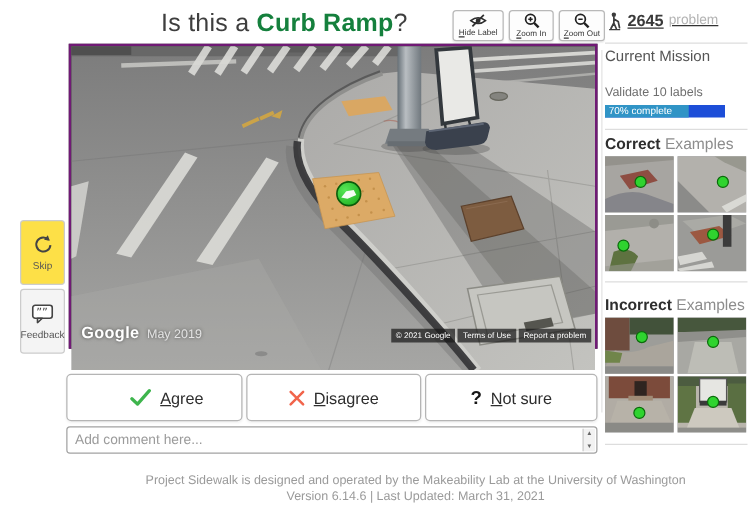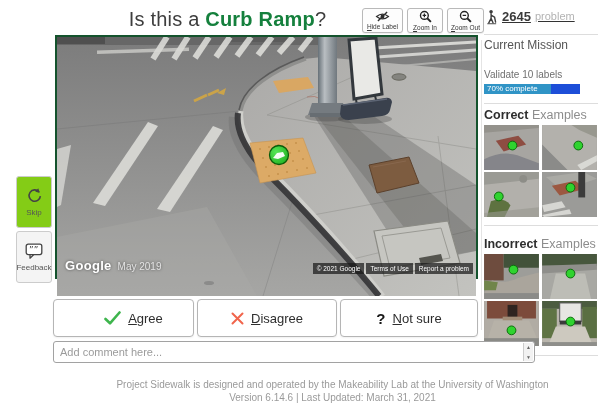--- a/index.html
+++ b/index.html
@@ -35,51 +35,51 @@
   .r1{margin-top:9px;} .r2{margin-top:8px;} .r3{margin-top:9px;}
   .ex-head{margin-top:5px;font-size:12.5px;line-height:13px;color:#8d8d8d;}
   .ex-head b{color:#2e2e2e;}
   .ex-head.second{margin-top:12px;}
   .grid{margin-top:3px;display:grid;grid-template-columns:55px 55px;gap:2px 3px;}
   .thumb{width:55px;height:45px;overflow:hidden;background:#999;}
   .thumb svg{display:block;width:55px;height:45px;}
 
   
   .viewer{position:absolute;left:55px;top:35px;width:423px;height:244px;
-          border:2px solid #14532d;background:#404040;cursor:grab;}
+          border:2px solid #701a75;background:#404040;cursor:grab;}
   .viewer svg.scene{display:block;width:419px;height:259px;}
   .gattrib{position:absolute;left:8px;bottom:4px;display:flex;align-items:baseline;gap:6px;
            text-shadow:0 0 3px rgba(0,0,0,.55);}
   .glogo{color:#fff;font-size:13px;font-weight:bold;letter-spacing:.3px;}
   .gdate{color:#e3e3e3;font-size:10px;}
   .badges{position:absolute;right:3px;bottom:3px;display:flex;gap:2px;}
   .badge{background:rgba(25,25,25,.72);color:#fff;font-size:6.5px;line-height:9px;
          padding:1px 4px;white-space:nowrap;}
 
   
-  .side-btn{position:absolute;left:16px;width:36px;height:52px;background:#84cc16;
+  .side-btn{position:absolute;left:16px;width:36px;height:52px;background:#fde047;
             border:1px solid #ccc;border-radius:3px;display:flex;flex-direction:column;
             align-items:center;justify-content:center;gap:4px;font-size:8px;color:#555;
             cursor:pointer;}
   #btn-skip{top:176px;}
   #btn-feedback{top:231px;background:#f4f4f4;}
 
   
   .answer{position:absolute;top:299px;height:38px;background:#fff;border:1px solid #b5b5b5;
           border-radius:4px;display:flex;align-items:center;justify-content:center;gap:7px;
           font-size:13px;color:#2e2e2e;cursor:pointer;box-shadow:0 1px 2px rgba(0,0,0,.06);}
   #ans-agree{left:53px;width:141px;padding-left:20px;}
   #ans-disagree{left:197px;width:140px;}
   #ans-notsure{left:340px;width:138px;}
   .stroke-green{stroke:var(--green,#3eb54d);}
   .stroke-red{stroke:var(--red,#f1654c);}
   .qmark{font-size:15px;font-weight:bold;color:#161616;}
 
   
-  .comment-wrap{position:absolute;left:53px;top:341px;width:482px;height:22px;}
+  .comment-wrap{position:absolute;left:53px;top:341px;width:425px;height:22px;}
   .comment-wrap textarea{width:100%;height:100%;border:1px solid #a2a2a2;border-radius:3px;
           font-family:"Liberation Sans",sans-serif;font-size:11px;color:#444;
           padding:3px 16px 3px 6px;resize:none;outline:none;overflow:hidden;line-height:14px;}
   .comment-wrap textarea::placeholder{color:#9b9b9b;}
   .spin{position:absolute;right:2px;top:2px;bottom:2px;width:10px;background:#f2f2f2;
         border-left:1px solid #ccc;display:flex;flex-direction:column;
         justify-content:space-between;align-items:center;font-size:5px;color:#666;
         line-height:6px;padding:1px 0;cursor:pointer;}
 
   

